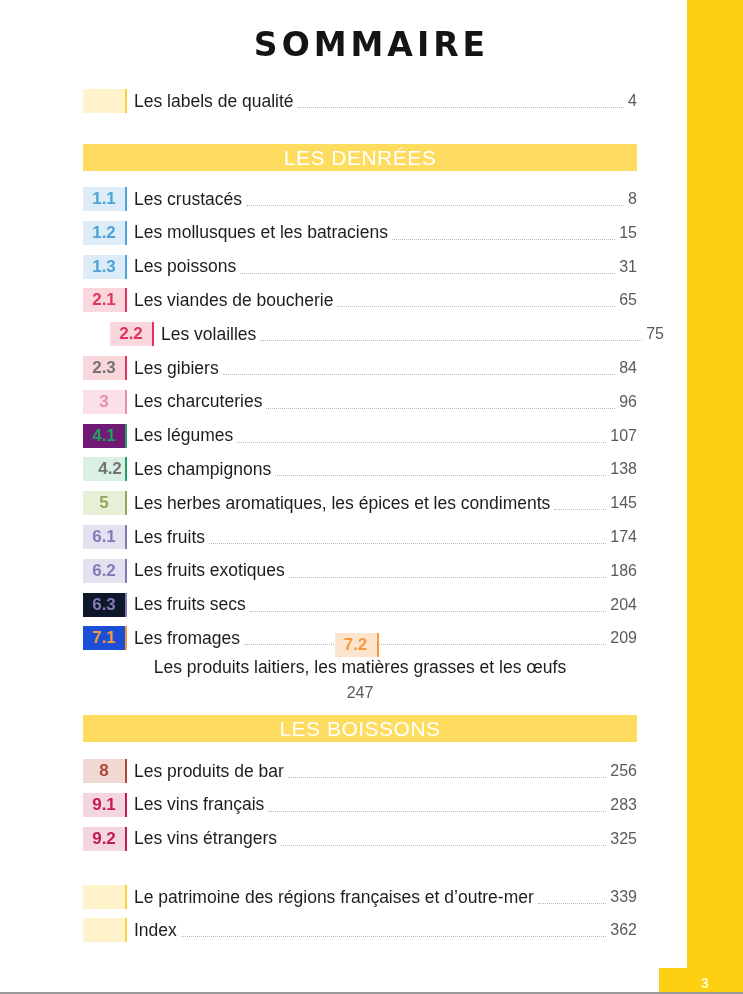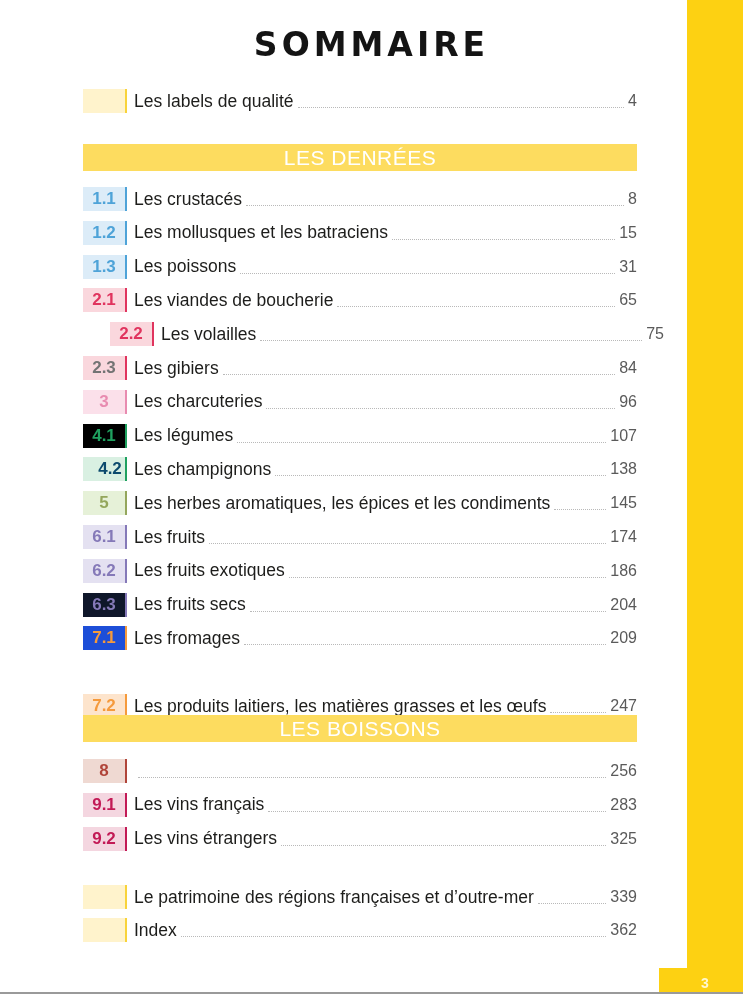--- a/index.html
+++ b/index.html
@@ -118,27 +118,27 @@
       <span class="leader"></span>
       <span class="page">84</span>
     </div>
     <div class="row" style="top: 389.8px;">
       <span class="swatch" style="background: rgb(251, 224, 234); color: rgb(232, 139, 176); border-right-color: rgb(232, 139, 176);">3</span>
       <span class="label">Les charcuteries</span>
       <span class="leader"></span>
       <span class="page">96</span>
     </div>
     <div class="row" style="top: 423.6px;">
-      <span class="swatch" style="background: #000000; color: rgb(31, 161, 95); border-right-color: rgb(31, 161, 95);">4.1</span>
+      <span class="swatch" style="background: #701a75; color: rgb(31, 161, 95); border-right-color: rgb(31, 161, 95);">4.1</span>
       <span class="label">Les légumes</span>
       <span class="leader"></span>
       <span class="page">107</span>
     </div>
     <div class="row" style="top: 457.4px;">
-      <span class="swatch" style="background: rgb(217, 240, 226); color: #0c4a6e; border-right-color: rgb(31, 161, 95); padding-left: 12px;">4.2</span>
+      <span class="swatch" style="background: rgb(217, 240, 226); color: #737373; border-right-color: rgb(31, 161, 95); padding-left: 12px;">4.2</span>
       <span class="label">Les champignons</span>
       <span class="leader"></span>
       <span class="page">138</span>
     </div>
     <div class="row" style="top: 491.2px;">
       <span class="swatch" style="background: rgb(230, 241, 216); color: rgb(148, 166, 92); border-right-color: rgb(148, 166, 92);">5</span>
       <span class="label">Les herbes aromatiques, les épices et les condiments</span>
       <span class="leader"></span>
       <span class="page">145</span>
     </div>
@@ -159,31 +159,32 @@
       <span class="label">Les fruits secs</span>
       <span class="leader"></span>
       <span class="page">204</span>
     </div>
     <div class="row" style="top: 626.4px;">
       <span class="swatch" style="background: #1d4ed8; color: rgb(245, 154, 60); border-right-color: rgb(245, 154, 60);">7.1</span>
       <span class="label">Les fromages</span>
       <span class="leader"></span>
       <span class="page">209</span>
     </div>
-    <div class="row" style="top: 694px;">
+    <div class="row" style="top: 633px; flex-direction: column;">
       <span class="swatch" style="background: rgb(253, 228, 204); color: rgb(245, 154, 60); border-right-color: rgb(245, 154, 60);">7.2</span>
       <span class="label">Les produits laitiers, les matières grasses et les œufs</span>
       <span class="leader"></span>
       <span class="page">247</span>
     </div>
     <div class="section-band" style="top: 715px;">
       <span>LES BOISSONS</span>
     </div>
     <div class="row" style="top: 759px;">
       <span class="swatch" style="background: rgb(239, 217, 210); color: rgb(176, 69, 58); border-right-color: rgb(176, 69, 58);">8</span>
+      <span class="label">Les produits de bar</span>
       <span class="leader"></span>
       <span class="page">256</span>
     </div>
     <div class="row" style="top: 792.8px;">
       <span class="swatch" style="background: rgb(244, 214, 224); color: rgb(194, 26, 86); border-right-color: rgb(194, 26, 86);">9.1</span>
       <span class="label">Les vins français</span>
       <span class="leader"></span>
       <span class="page">283</span>
     </div>
     <div class="row" style="top: 826.6px;">

